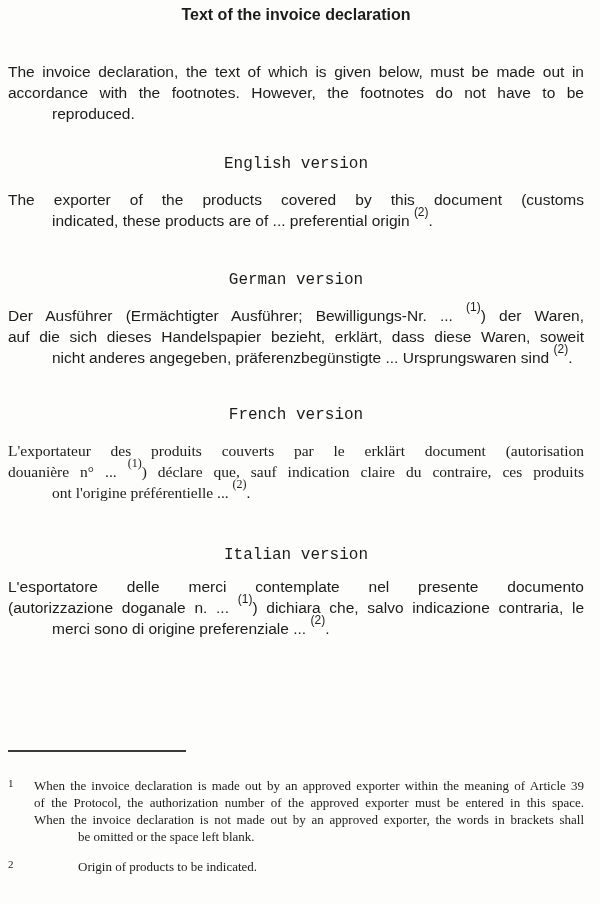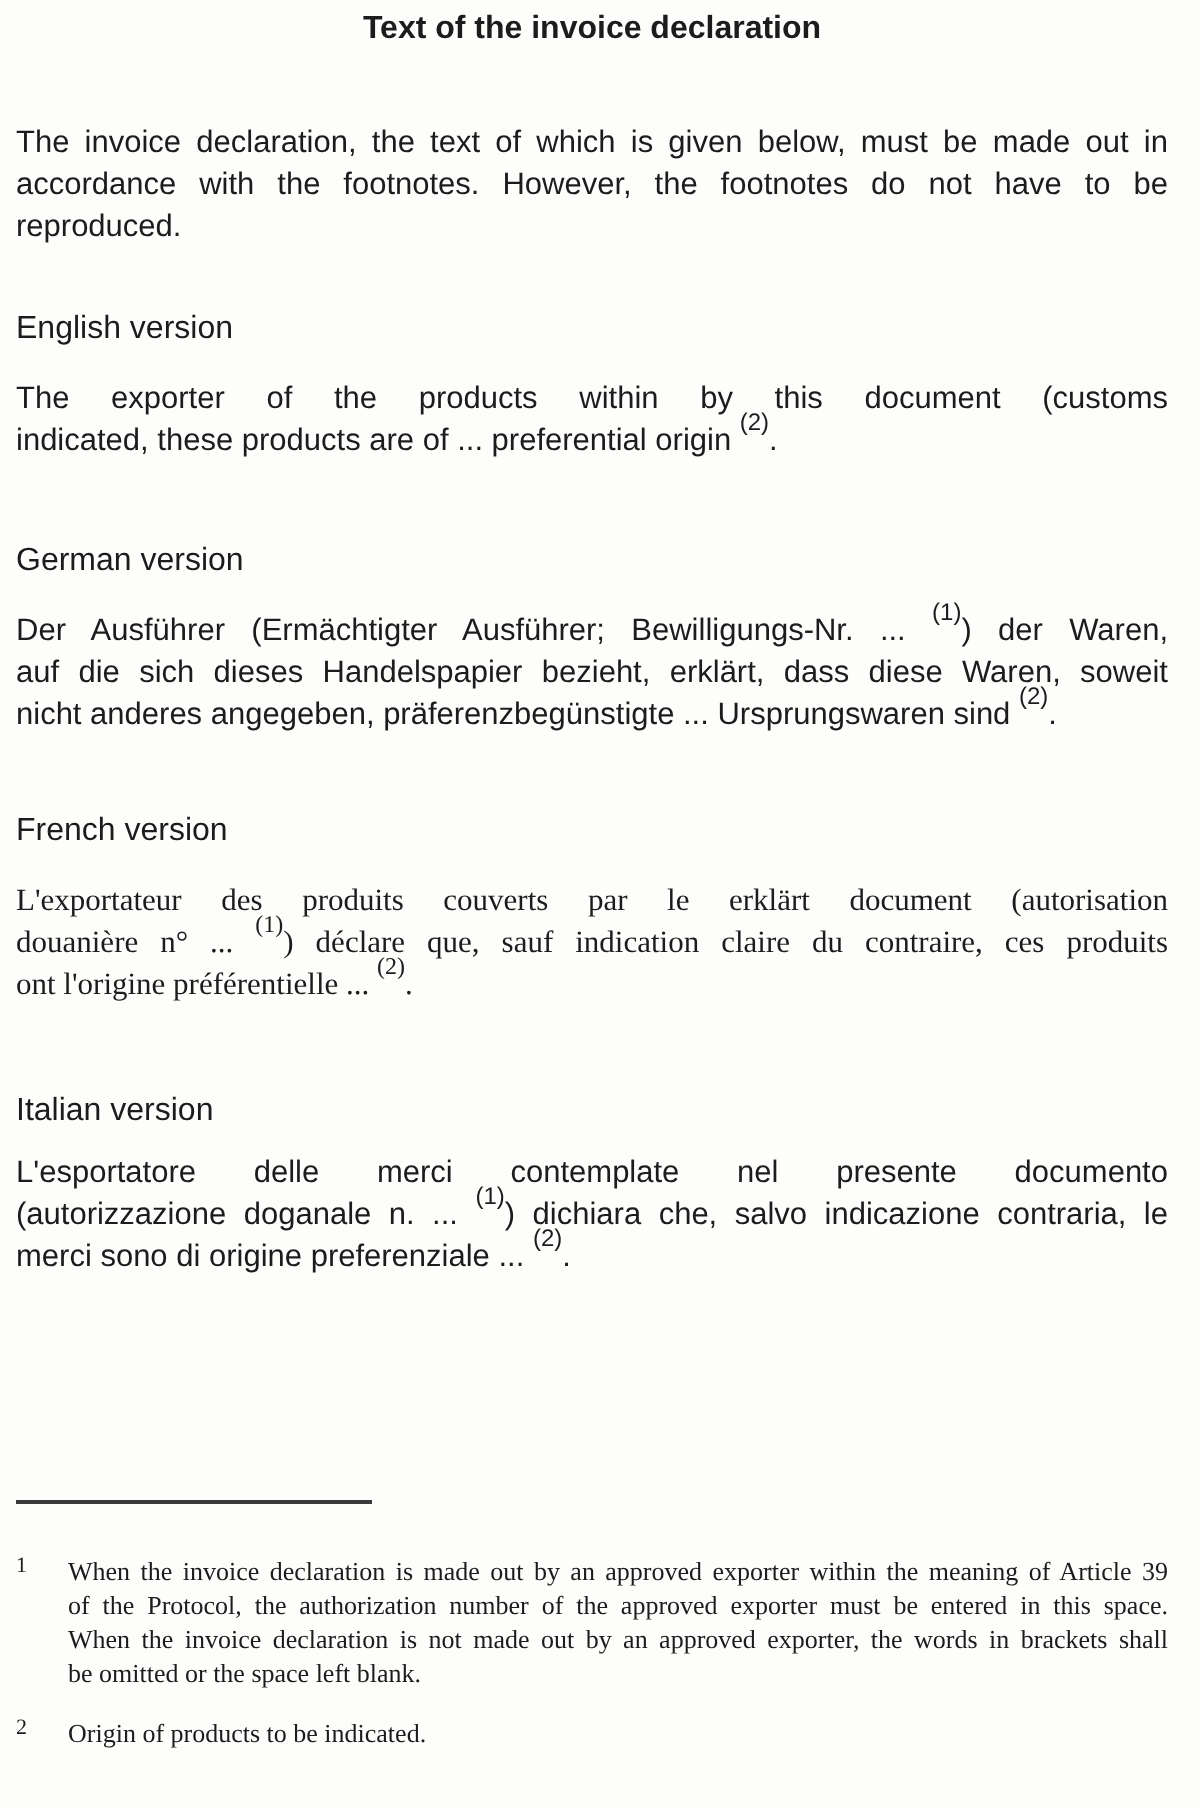--- a/index.html
+++ b/index.html
@@ -9,28 +9,28 @@
     color: #1c1c1c;
     font-family: "Liberation Sans", sans-serif;
     overflow: hidden;
   }
   .page { padding: 6px 8px 0 8px; width: 592px; }
 
   h1.doc-title {
     font-size: 16px; line-height: 18px; font-weight: bold; text-align: center;
   }
   h2.version-heading {
-    font-size: 16px; line-height: 19px; font-weight: normal; 
+    font-size: 16px; line-height: 19px; font-weight: normal; text-align: center; font-family: Liberation Mono, monospace;
   }
 
   .para { font-size: 15.5px; line-height: 21px; }
   .intro { margin-top: 37px; }
 
   .line { display: block; text-align: justify; text-align-last: justify; }
-  .line.last { text-align-last: left; }
+  .line.last { text-align-last: left; margin-left: 44px; }
 
   .fnref {
     font-size: 12px; line-height: 0; position: relative; top: -4px;
   }
 
   #sec-en { margin-top: 31px; }
   #sec-de { margin-top: 40px; }
   #sec-fr { margin-top: 38px; }
   #sec-it { margin-top: 43px; }
   .version .para { margin-top: 15px; }
@@ -61,21 +61,21 @@
 
   <p class="para intro">
     <span class="line">The invoice declaration, the text of which is given below, must be made out in</span>
     <span class="line">accordance with the footnotes. However, the footnotes do not have to be</span>
     <span class="line last">reproduced.</span>
   </p>
 
   <section class="version" id="sec-en">
     <h2 class="version-heading">English version</h2>
     <p class="para">
-      <span class="line"><span>The exporter of the products within by this document (customs</span><sup class="fnref"></sup><span></span></span>
+      <span class="line"><span>The exporter of the products covered by this document (customs</span><sup class="fnref"></sup><span></span></span>
       <span class="line last"><span>indicated, these products are of ... preferential origin </span><sup class="fnref">(2)</sup><span>.</span></span>
     </p>
   </section>
 
   <section class="version" id="sec-de">
     <h2 class="version-heading">German version</h2>
     <p class="para">
       <span class="line"><span>Der Ausführer (Ermächtigter Ausführer; Bewilligungs-Nr. ... </span><sup class="fnref">(1)</sup><span>) der Waren,</span></span>
       <span class="line"><span>auf die sich dieses Handelspapier bezieht, erklärt, dass diese Waren, soweit</span><sup class="fnref"></sup><span></span></span>
       <span class="line last"><span>nicht anderes angegeben, präferenzbegünstigte ... Ursprungswaren sind </span><sup class="fnref">(2)</sup><span>.</span></span>

